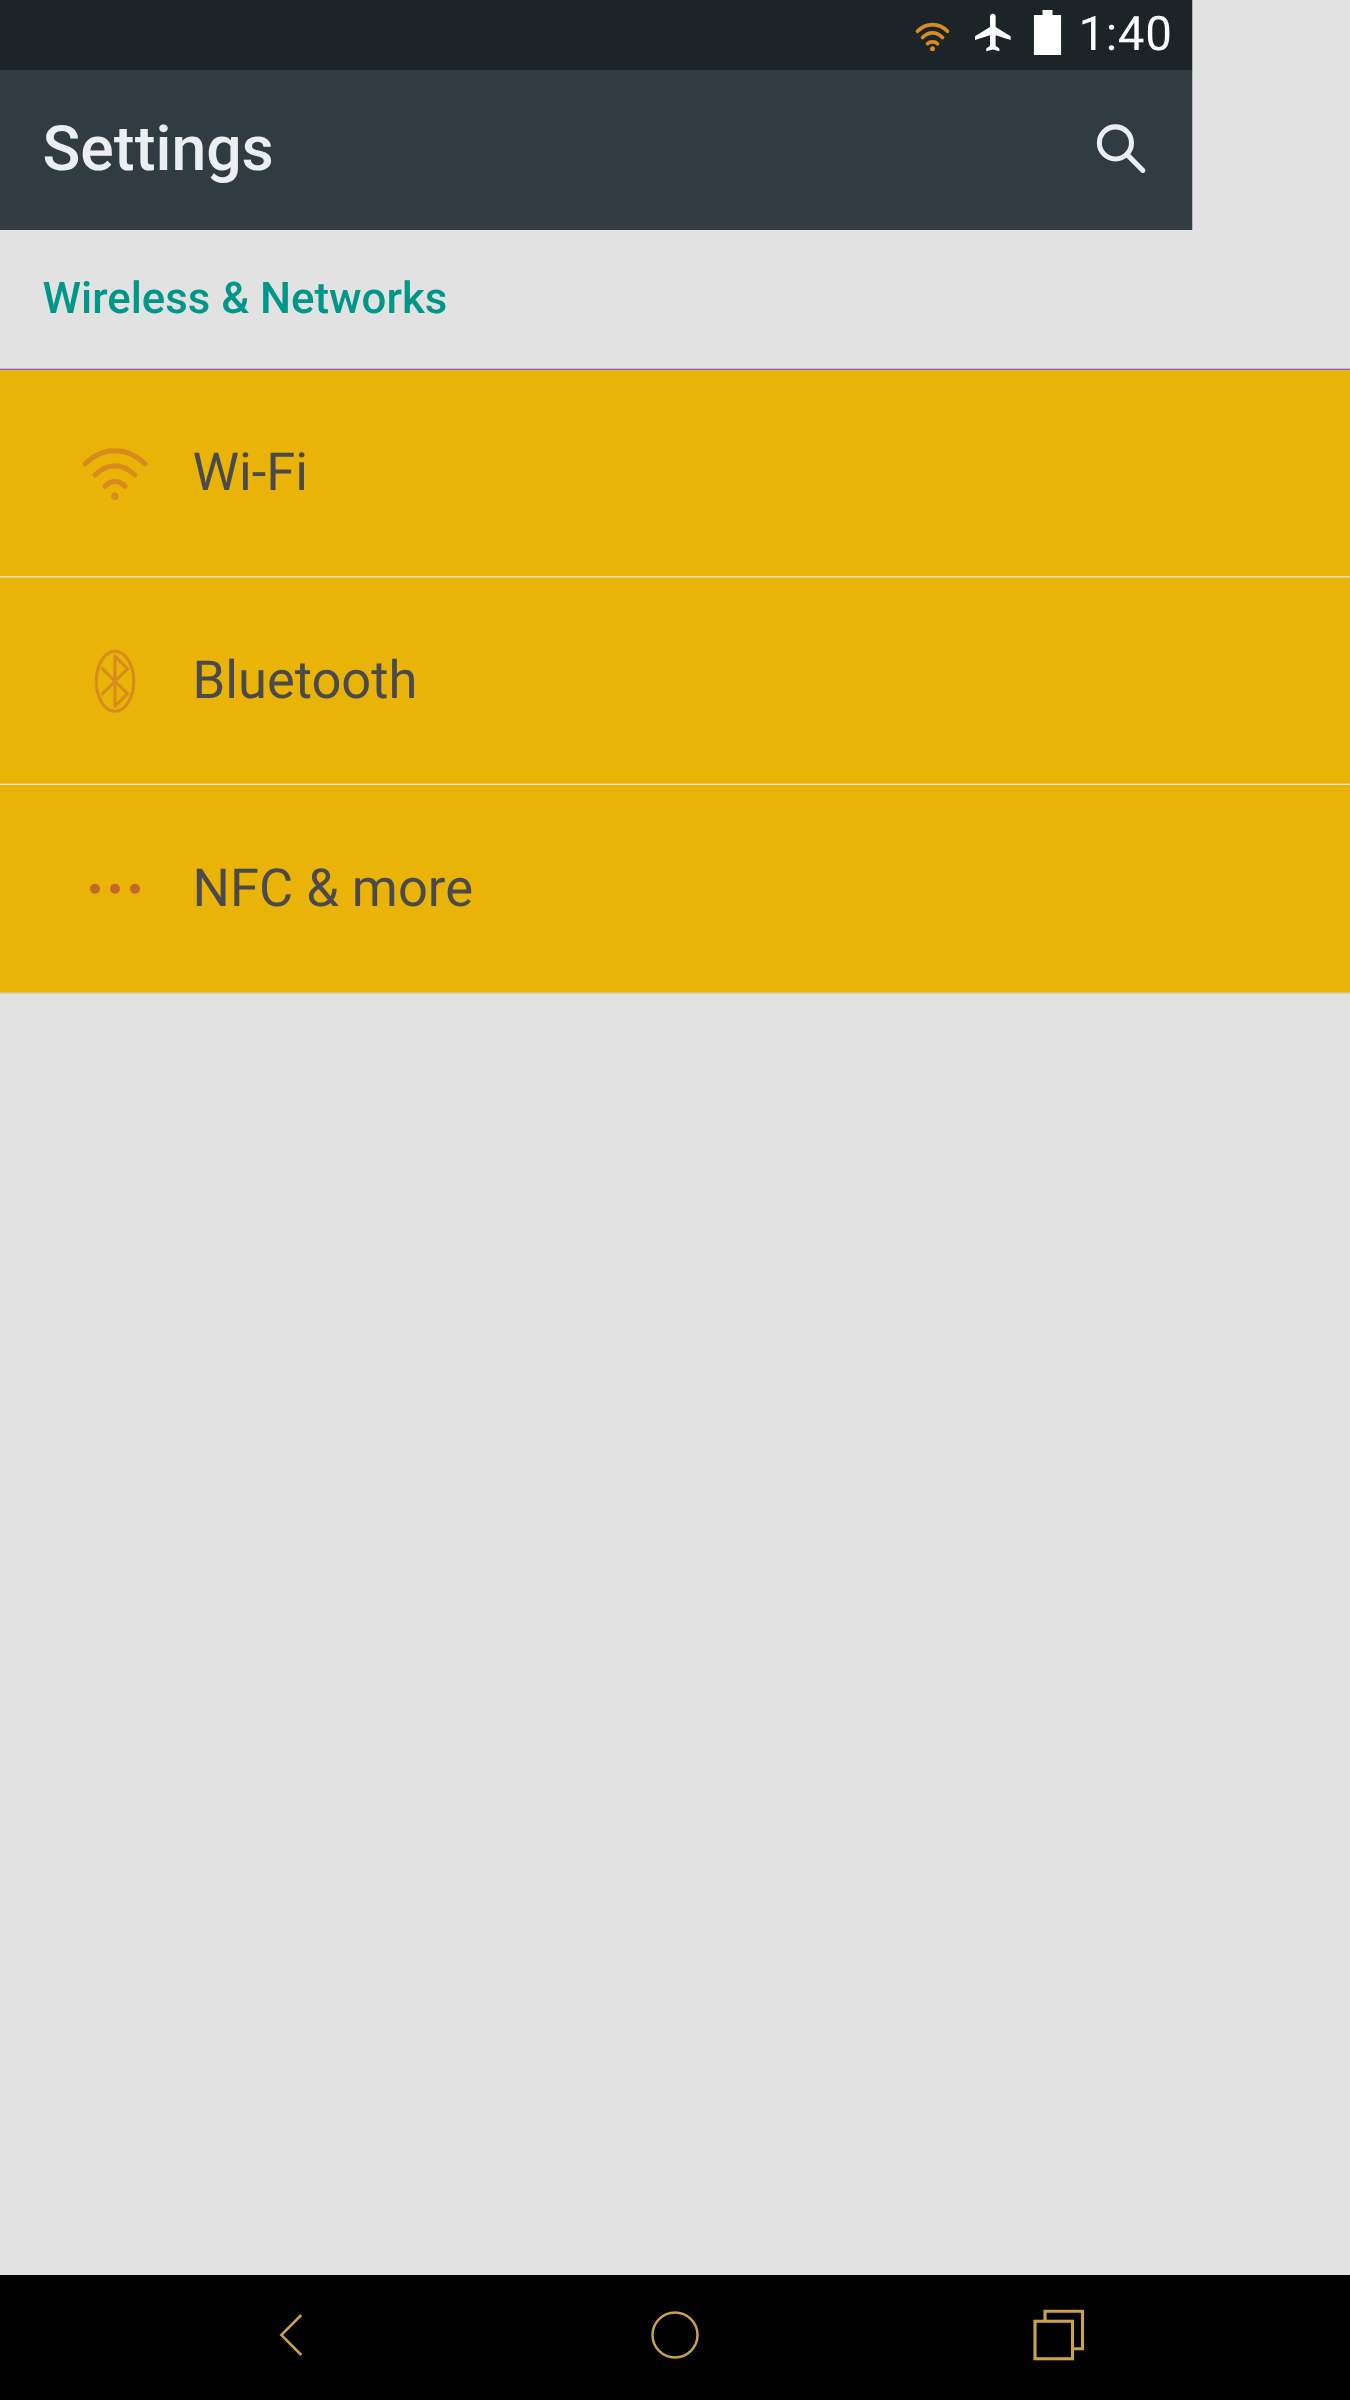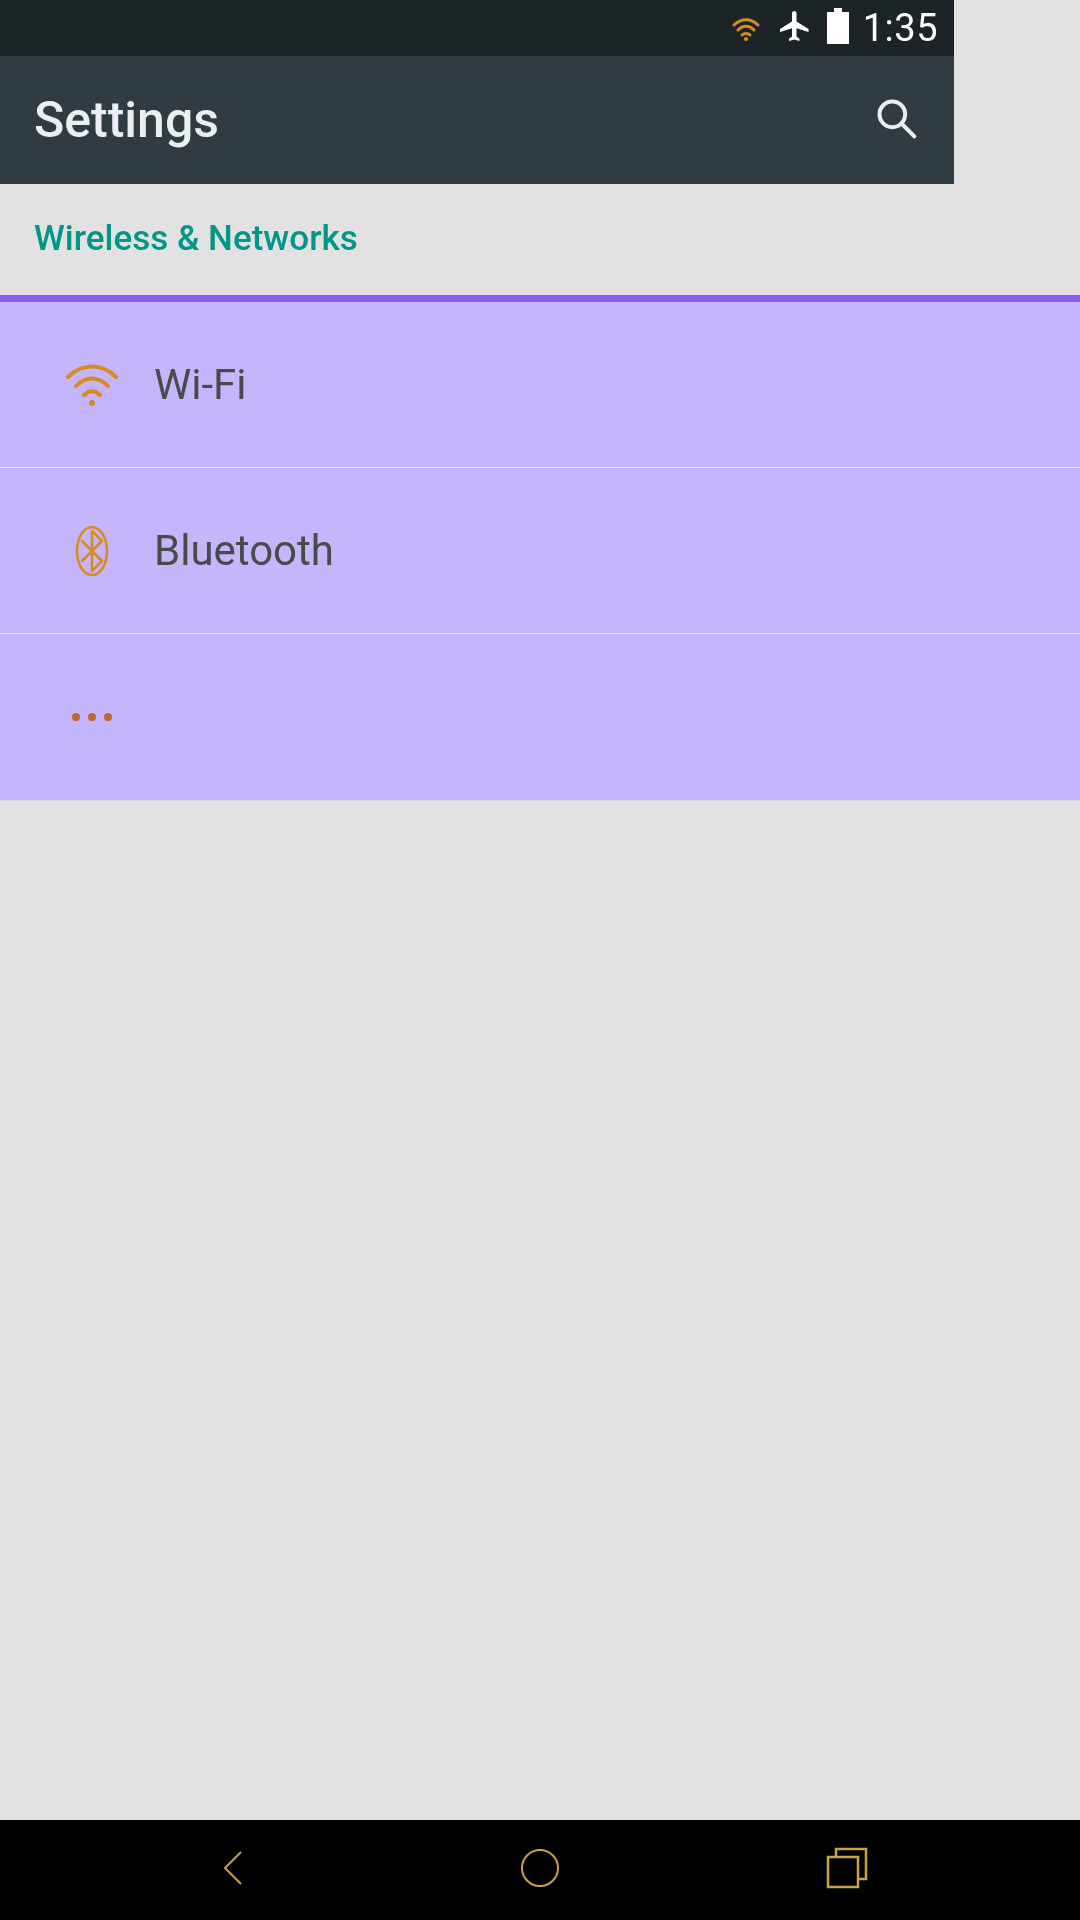--- a/index.html
+++ b/index.html
@@ -52,22 +52,22 @@
       background: #e2e2e2;
       overflow: hidden;
     }
     .section-header {
       padding: 34px 34px 36px 34px;
       color: #009688;
       font-size: 35px;
       font-weight: 500;
     }
     .list {
-      background: #c4b5fd;
-      border-top: 7px solid #8b5cf6;
+      background: #eab308;
+      border-top: 1px solid #8b5cf6;
       border-bottom: 1px solid #d5d5d5;
     }
     .row {
       height: 166px;
       display: flex;
       align-items: center;
       padding-left: 30px;
       border-bottom: 1px solid #e6e6e6;
     }
     .row:last-child { border-bottom: none; }
@@ -114,21 +114,21 @@
     <svg width="36" height="36" viewBox="0 0 24 24" fill="#fff">
       <path d="M21 16v-2l-8-5V3.5c0-.83-.67-1.5-1.5-1.5S10 2.67 10 3.5V9l-8 5v2l8-2.5V19l-2 1.5V22l3.5-1 3.5 1v-1.5L13 19v-5.5l8 2.5z"></path>
     </svg>
   </span>
   <span>
     <svg width="22" height="36" viewBox="0 0 22 36" fill="#fff">
       <rect x="7" y="0" width="8" height="4"></rect>
       <rect x="0" y="4" width="22" height="32"></rect>
     </svg>
   </span>
-  <span class="time">1:35</span>
+  <span class="time">1:40</span>
 </div>
 
 <div class="app-bar">
   <div class="app-title">Settings</div>
   <div class="search-btn">
     <span>
       <svg width="44" height="44" viewBox="0 0 24 24" fill="none" stroke="#eceff1" stroke-width="2.2">
         <circle cx="10" cy="10" r="7"></circle>
         <line x1="15" y1="15" x2="22" y2="22" stroke-linecap="round"></line>
       </svg>
@@ -165,20 +165,21 @@
 
 
     <div class="row">
       <span class="icon">
         <svg width="48" height="12" viewBox="0 0 48 12">
           <circle cx="8" cy="6" r="4" fill="#c0692a"></circle>
           <circle cx="24" cy="6" r="4" fill="#c0692a"></circle>
           <circle cx="40" cy="6" r="4" fill="#c0692a"></circle>
         </svg>
       </span>
+      <span class="label">NFC &amp; more</span>
     </div>
 
   </div>
 
 
 </div>
 
 <div class="nav-bar">
   <div class="nav-btn">
     <span>

